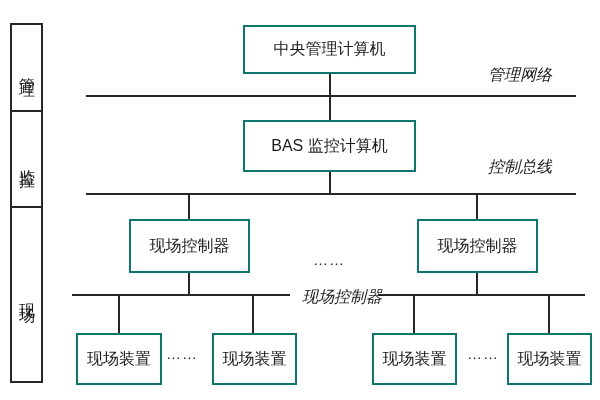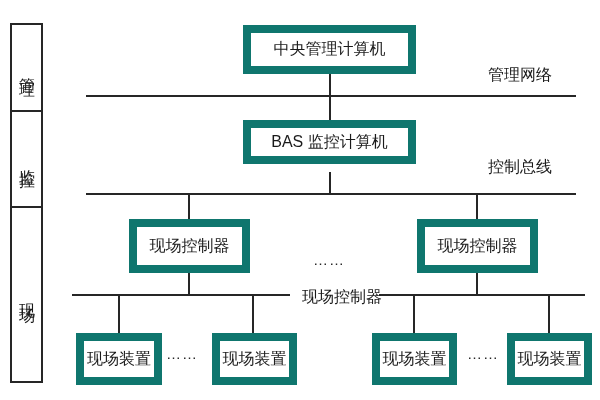--- a/index.html
+++ b/index.html
@@ -9,30 +9,30 @@
     height: 400px;
     background: #ffffff;
     font-family: "Liberation Sans", sans-serif;
     color: #1a1a1a;
     overflow: hidden;
   }
   
   .node {
     position: absolute;
     box-sizing: border-box;
-    border: 8px solid #0f766e;
+    border: 2px solid #0f766e;
     background: #ffffff;
     display: flex;
     align-items: center;
     justify-content: center;
     font-size: 16px;
     white-space: nowrap;
   }
   #node-central    { left: 243px; top: 25px;  width: 173px; height: 49px; }
-  #node-bas        { left: 243px; top: 120px; width: 173px; height: 44px; }
+  #node-bas        { left: 243px; top: 120px; width: 173px; height: 52px; }
   #node-ctrl-left  { left: 129px; top: 219px; width: 121px; height: 54px; }
   #node-ctrl-right { left: 417px; top: 219px; width: 121px; height: 54px; }
   #node-dev-1      { left: 76px;  top: 333px; width: 86px;  height: 52px; }
   #node-dev-2      { left: 212px; top: 333px; width: 85px;  height: 52px; }
   #node-dev-3      { left: 372px; top: 333px; width: 85px;  height: 52px; }
   #node-dev-4      { left: 507px; top: 333px; width: 85px;  height: 52px; }
 
   
   .hline { position: absolute; height: 2px; background: #262626; }
   #line-mgmt       { left: 86px;  top: 95px;  width: 490px; }
@@ -51,20 +51,21 @@
   #conn-field-dev-2   { left: 252px; top: 296px; height: 37px; }
   #conn-field-dev-3   { left: 413px; top: 296px; height: 37px; }
   #conn-field-dev-4   { left: 548px; top: 296px; height: 37px; }
 
   
   .bus-label {
     position: absolute;
     font-size: 16px;
     line-height: 18px;
     white-space: nowrap;
+    font-style: italic;
   }
   #label-mgmt  { left: 488px; top: 66px; }
   #label-ctrl  { left: 488px; top: 158px; }
   #label-field { left: 302px; top: 288px; }
 
   
   .dots {
     position: absolute;
     font-size: 15px;
     letter-spacing: 1px;

